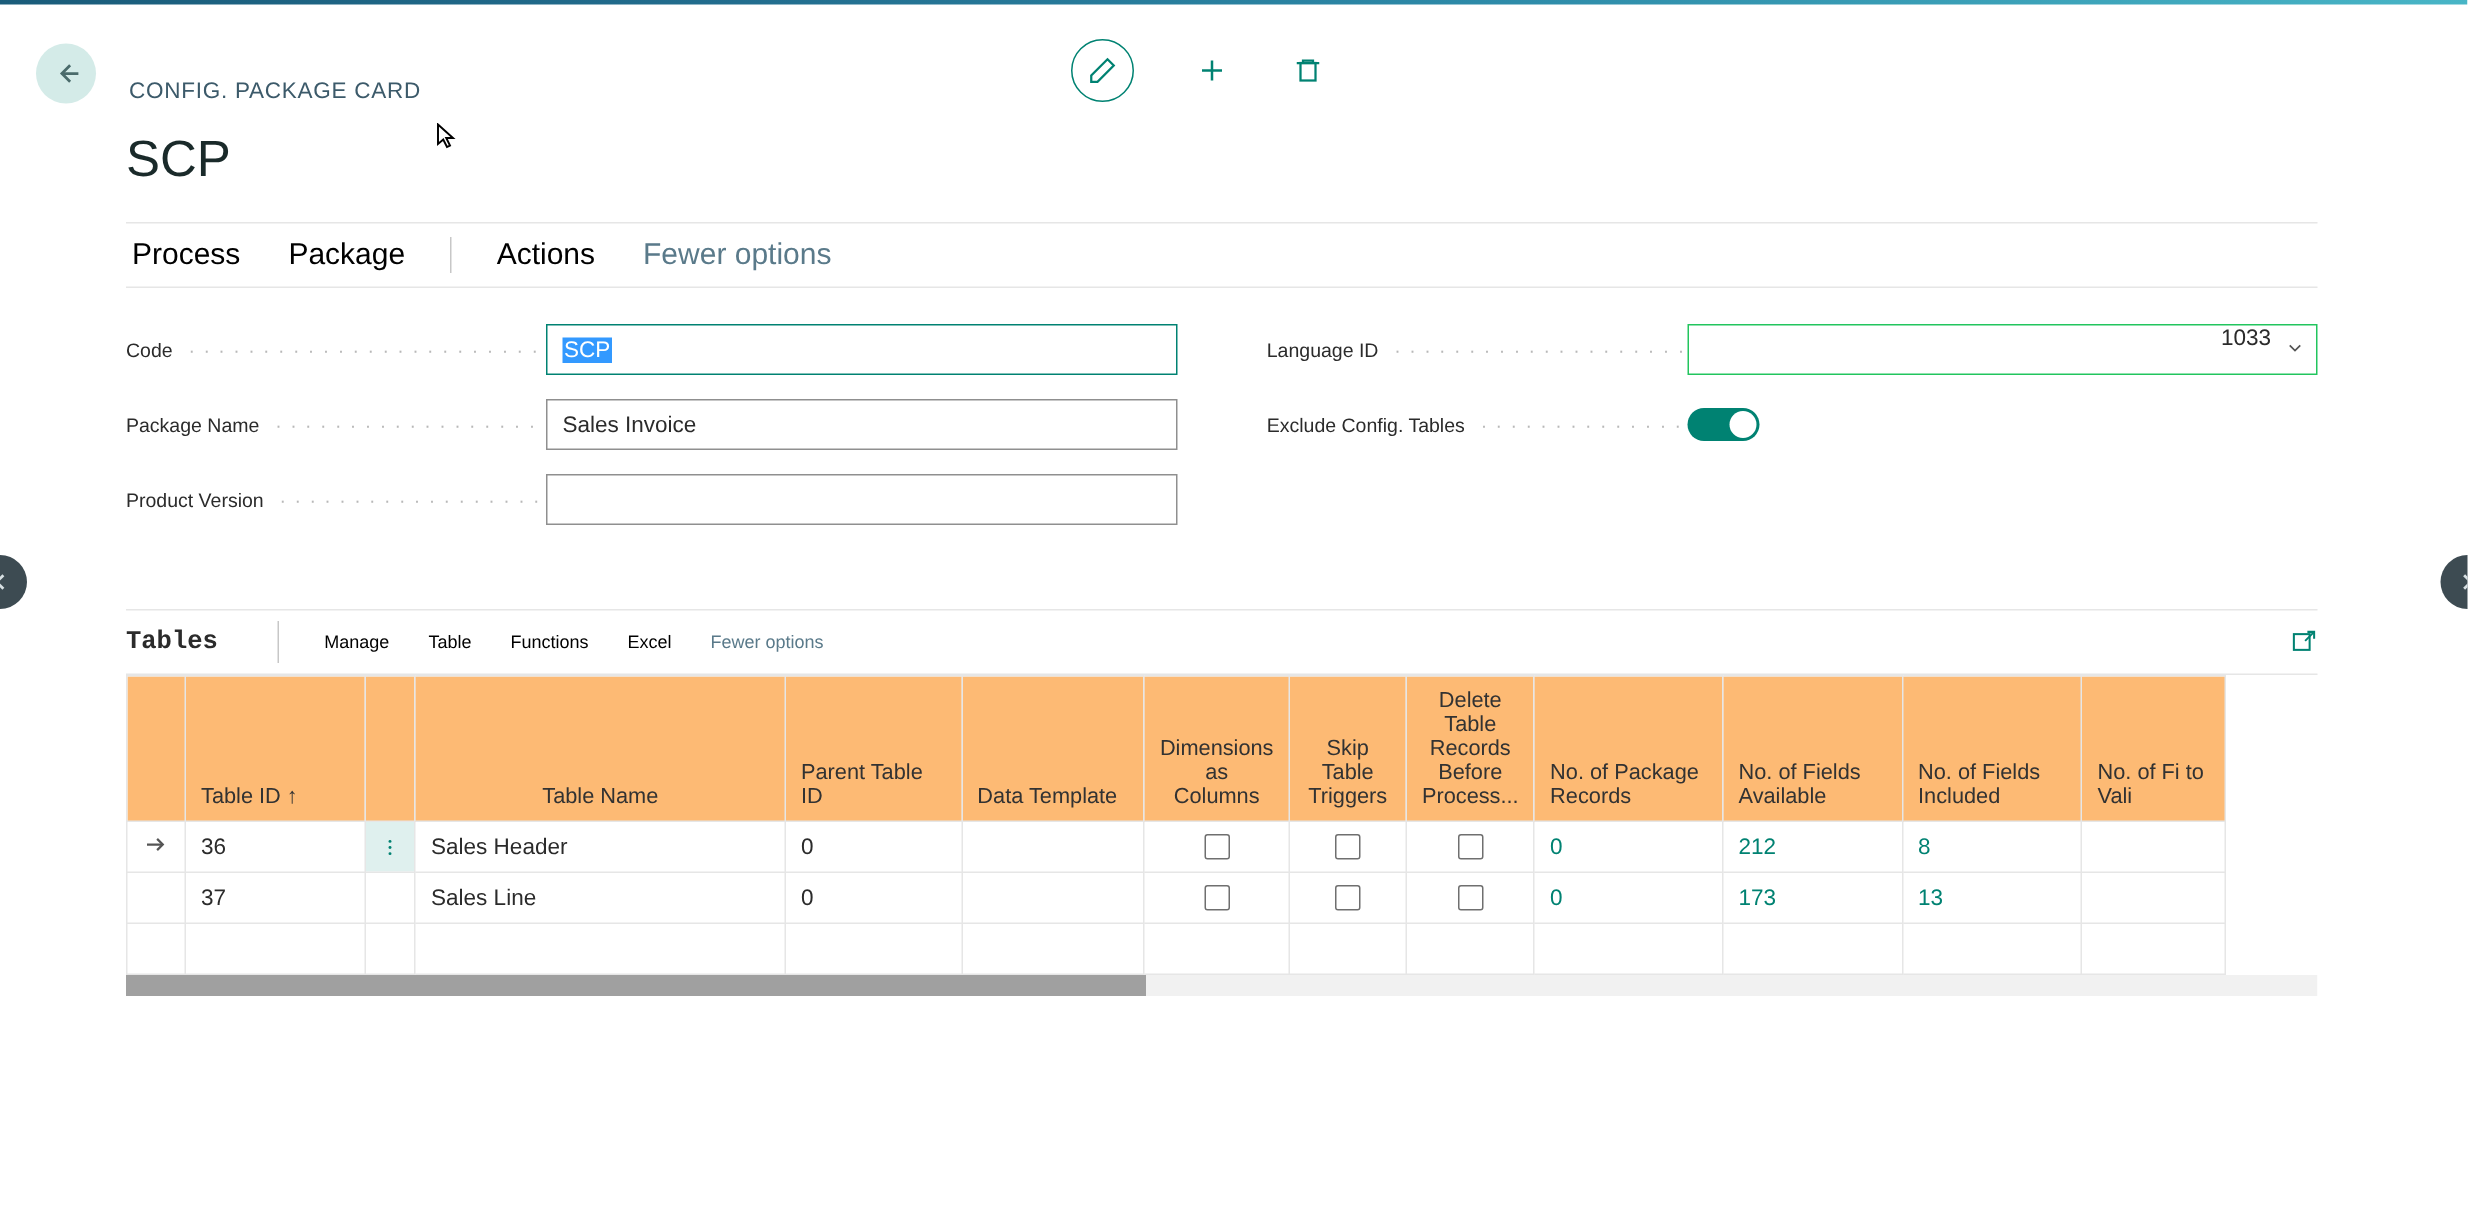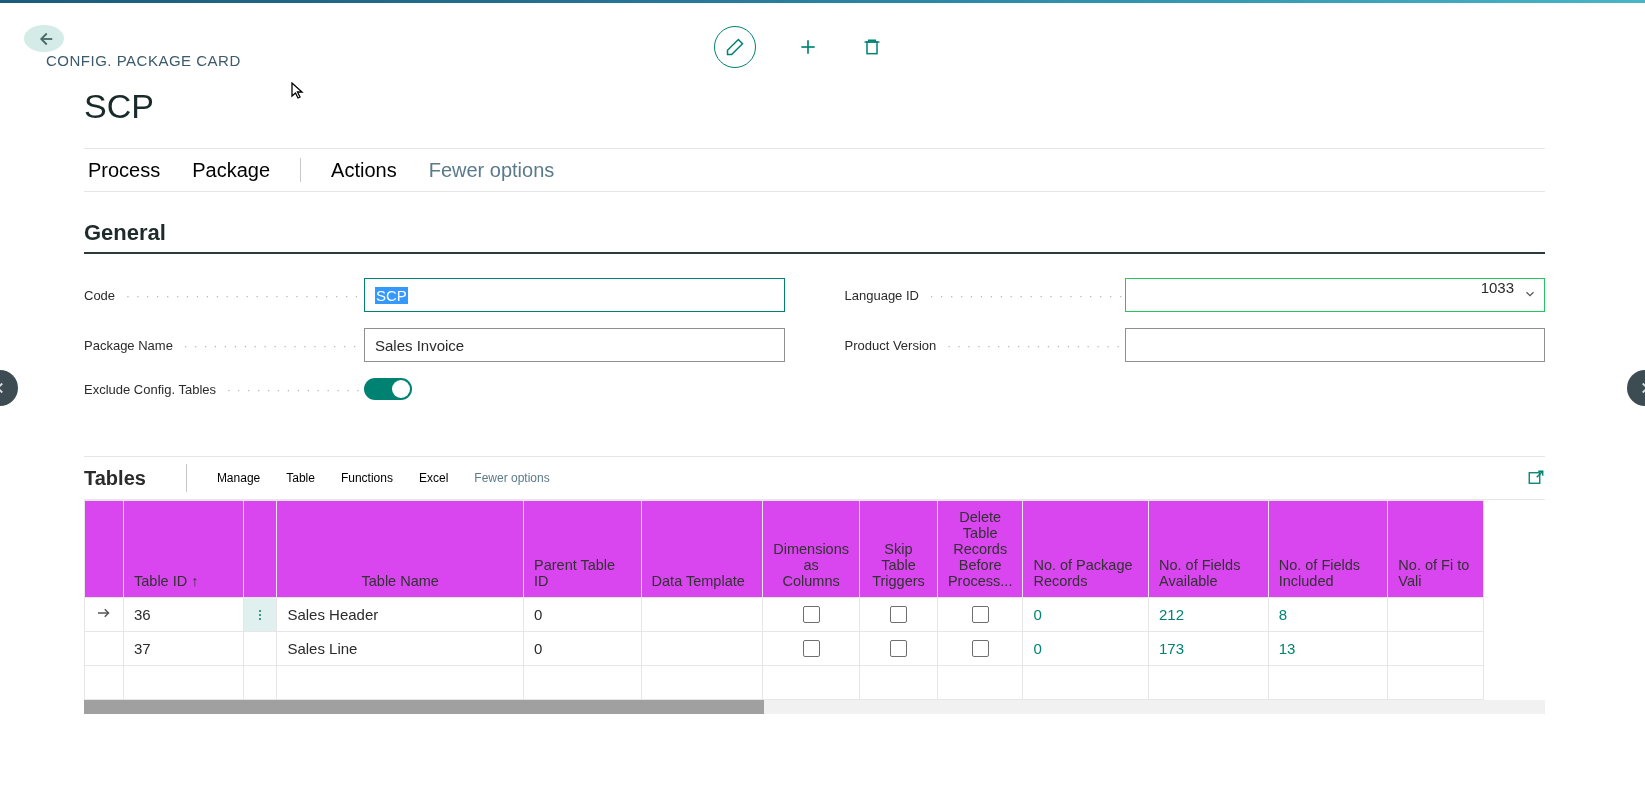--- a/index.html
+++ b/index.html
@@ -14,24 +14,23 @@
       overflow: hidden;
     }
     .page {
       padding: 22px 100px 0 24px;
       border-top: 3px solid;
       border-image: linear-gradient(to right, #1a5c7a 0%, #226d8e 30%, #2d8aa8 60%, #48b5c6 100%) 1;
     }
     
     .header-row {
       display: flex;
-      align-items: flex-start;
+      align-items: flex-end;
       height: 44px;
       position: relative;
-      flex-direction: column;
     }
     .back-btn {
       width: 40px; height: 40px;
       border-radius: 50%;
       background: #d4ebe8;
       display: flex; align-items: center; justify-content: center;
       cursor: pointer;
       color: #4a6b6b;
     }
     .back-btn svg { width: 22px; height: 22px; }
@@ -197,23 +196,24 @@
     .sub-tabbar {
       display:flex;
       align-items:center;
       gap: 26px;
       height: 44px;
       border-bottom: 1px solid #e6e6e6;
       border-top: 1px solid #e6e6e6;
       position:relative;
     }
     .sub-tabbar .title {
-      font-size: 20px;
+      font-size: 17px;
       font-weight:700;
       padding-right: 10px;
+      font-family: Liberation Mono, monospace;
     }
     .sub-tabbar .vsep{
       width:1px;height:28px;background:#c7c7c7;margin:0 4px;
     }
     .sub-tabbar .tab{font-size:12px;color:#000;cursor:pointer;}
     .sub-tabbar .tab.muted{color:#5a7a8a;}
     .sub-tabbar .right-icon{
       position:absolute;right:0;top:12px;color:#008272;cursor:pointer;
     }
     .sub-tabbar .right-icon svg{width:18px;height:18px;}
@@ -231,21 +231,21 @@
     }
     table.data th, table.data td {
       border:1px solid #e6e6e6;
       padding:0 10px;
       height:34px;
       vertical-align:middle;
     }
     table.data th {
       font-weight:400;
       color:#323232;
-      background:#d946ef;
+      background:#fdba74;
       vertical-align:bottom;
       padding-bottom:8px;
       padding-top:8px;
       height:auto;
       font-size:14.5px;
     }
     table.data td.num, table.data th.num { text-align:left;margin-top:34px;}
     table.data td.ctr, table.data th.ctr { text-align:center;}
     .row-arrow{color:#555;}
     .row-arrow svg{width:18px;height:18px;}
@@ -333,21 +333,20 @@
   <div class="content">
 
     <div class="tabbar">
       <div class="tab">Process</div>
       <div class="tab">Package</div>
       <div class="sep"></div>
       <div class="tab">Actions</div>
       <div class="tab muted">Fewer options</div>
     </div>
 
-    <div class="section-title">General</div>
 
     <div class="form-grid">
 
       <div class="field">
         <div class="field-label">Code</div>
         <div class="field-input focused" style="display:flex;align-items:center;">
           <span class="code-sel">SCP</span>
         </div>
       </div>
 
@@ -359,31 +358,31 @@
                 <polyline points="6 9 12 15 18 9"></polyline>
               </svg></span>
         </div>
       </div>
 
       <div class="field">
         <div class="field-label">Package Name</div>
         <input class="field-input" value="Sales Invoice" style="">
       </div>
 
-      <div class="field">
-        <div class="field-label">Product Version</div>
-        <input class="field-input" value="" style="">
-      </div>
       <div class="field toggle-field">
         <div class="field-label">Exclude Config. Tables</div>
         <div class="field-input-area">
           <div class="toggle">
               <div class="knob"></div>
             </div>
         </div>
+      </div>
+      <div class="field">
+        <div class="field-label">Product Version</div>
+        <input class="field-input" value="" style="">
       </div>
     </div>
 
     <div class="sub-section">
       <div class="sub-tabbar">
         <div class="title">Tables</div>
         <div class="vsep"></div>
         <div class="tab">Manage</div>
         <div class="tab">Table</div>
         <div class="tab">Functions</div>

